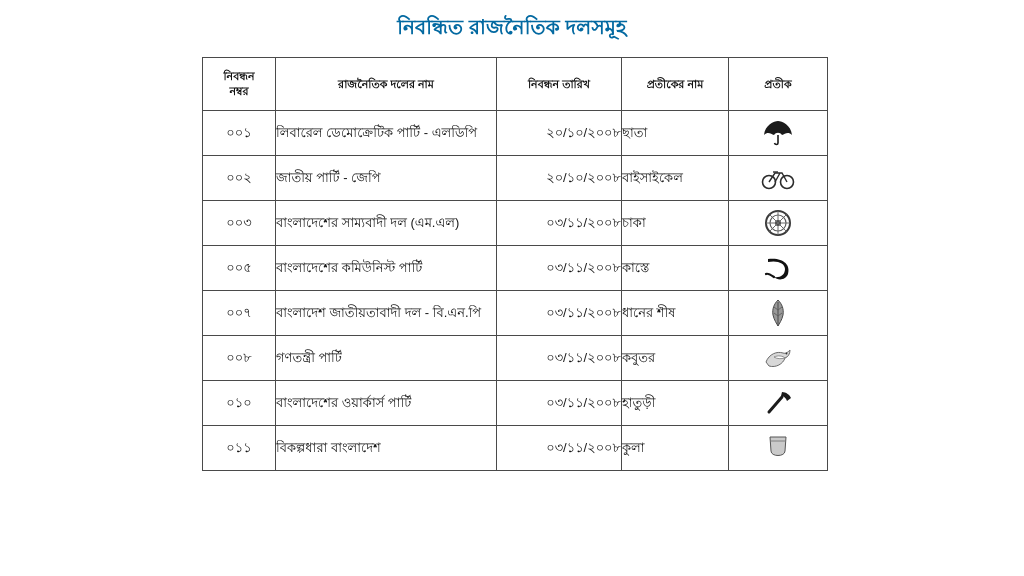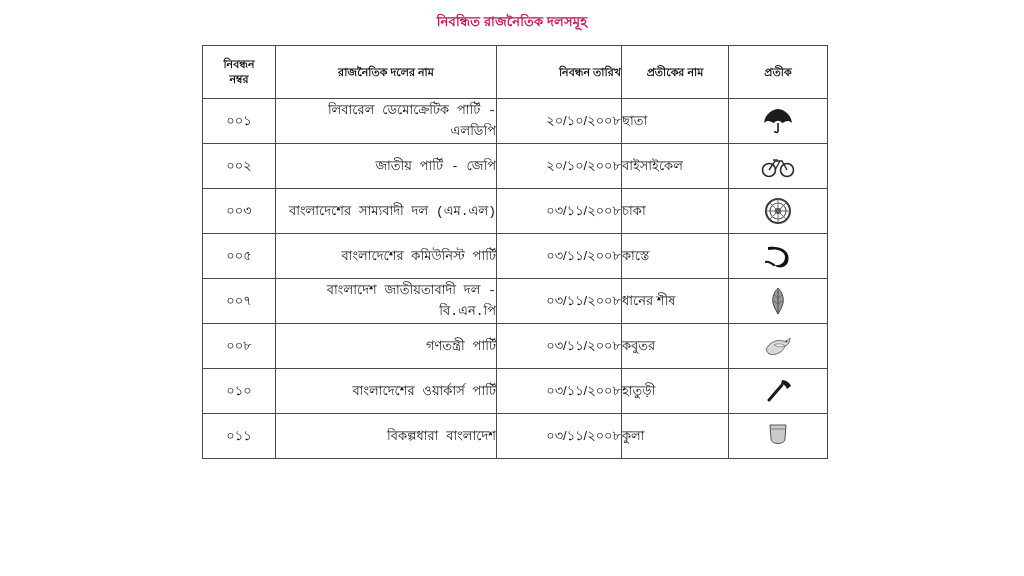--- a/index.html
+++ b/index.html
@@ -16,23 +16,23 @@
   }
   .page {
     width: 1024px;
     height: 576px;
     position: relative;
     box-sizing: border-box;
     padding: 0;
   }
   .doc-title {
     text-align: center;
-    font-size: 13px;
+    font-size: 20px;
     font-weight: bold;
-    color: #be185d;
+    color: #0369a1;
     margin: 12px 0 12px 0;
     letter-spacing: 0.2px;
   }
   .table-wrap {
     width: 620px;
     margin: 0 auto;
   }
   table.parties {
     border-collapse: collapse;
     width: 620px;
@@ -48,36 +48,35 @@
     font-size: 11px;
     font-weight: bold;
     text-align: center;
     color: #111111;
     height: 52px;
     line-height: 1.35;
     padding: 4px 2px;
   }
   .col-no     { width: 72px; }
   .col-name   { width: 220px; }
-  .col-date   { width: 124px; text-align: right; }
+  .col-date   { width: 124px; }
   .col-symname{ width: 106px; }
   .col-sym    { width: 98px; }
 
   tbody td {
     height: 44px;
     font-size: 13px;
     color: #141414;
   }
   td.c-no {
     text-align: center;
   }
   td.c-name {
-    text-align: right;
+    text-align: left;
     padding-left: 14px;
-    font-family: Liberation Mono, monospace;
   }
   td.c-date {
     text-align: right;
   }
   td.c-symname {
     text-align: left;
   }
   td.c-sym {
     text-align: center;
   }

